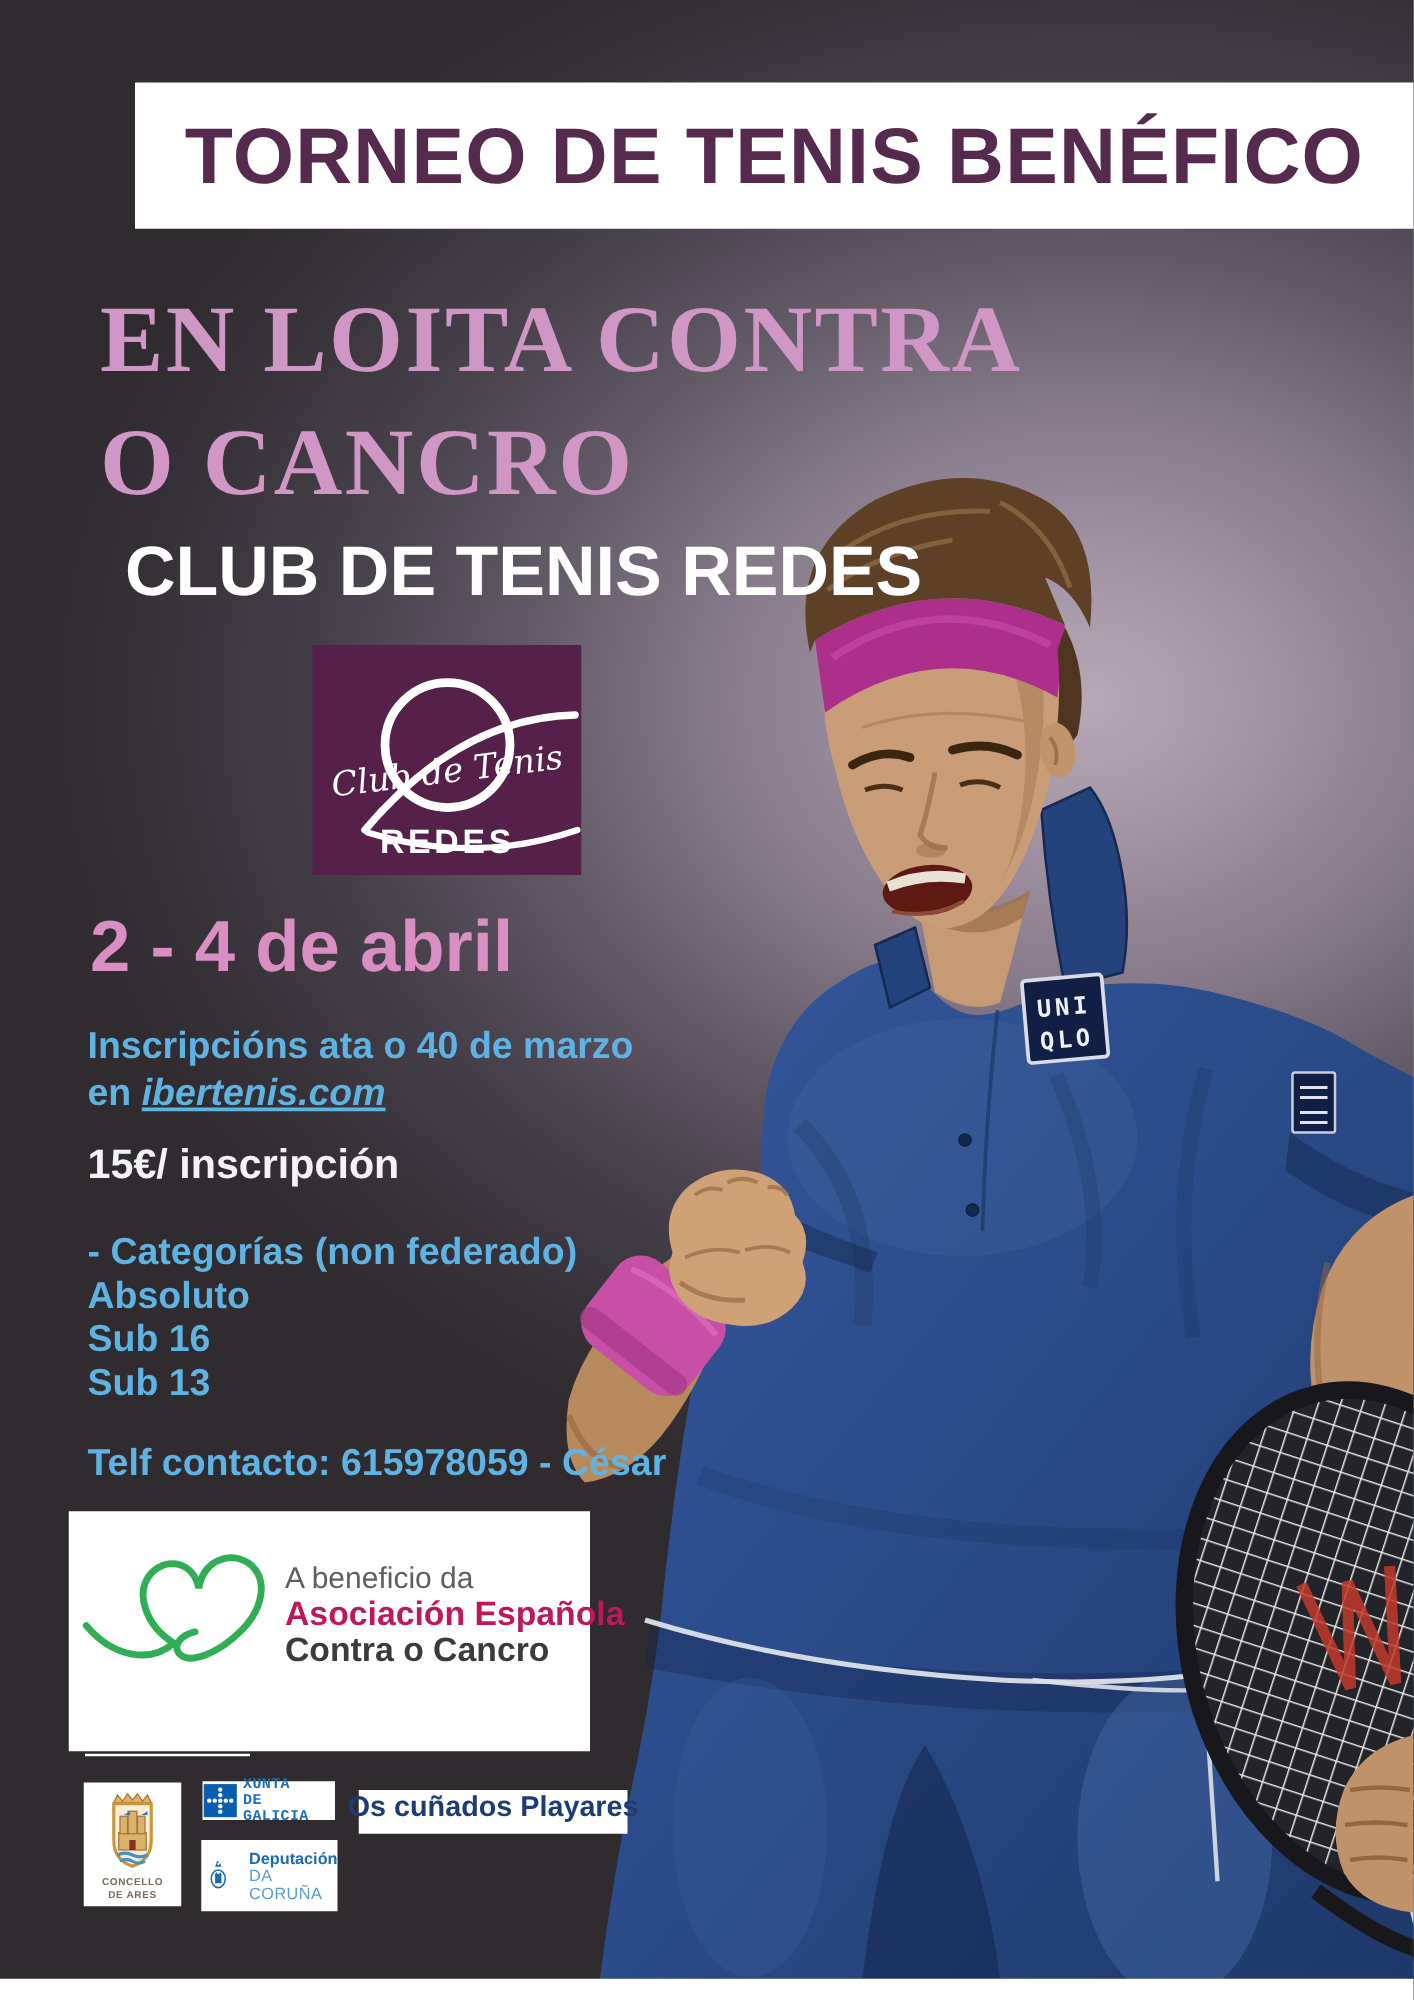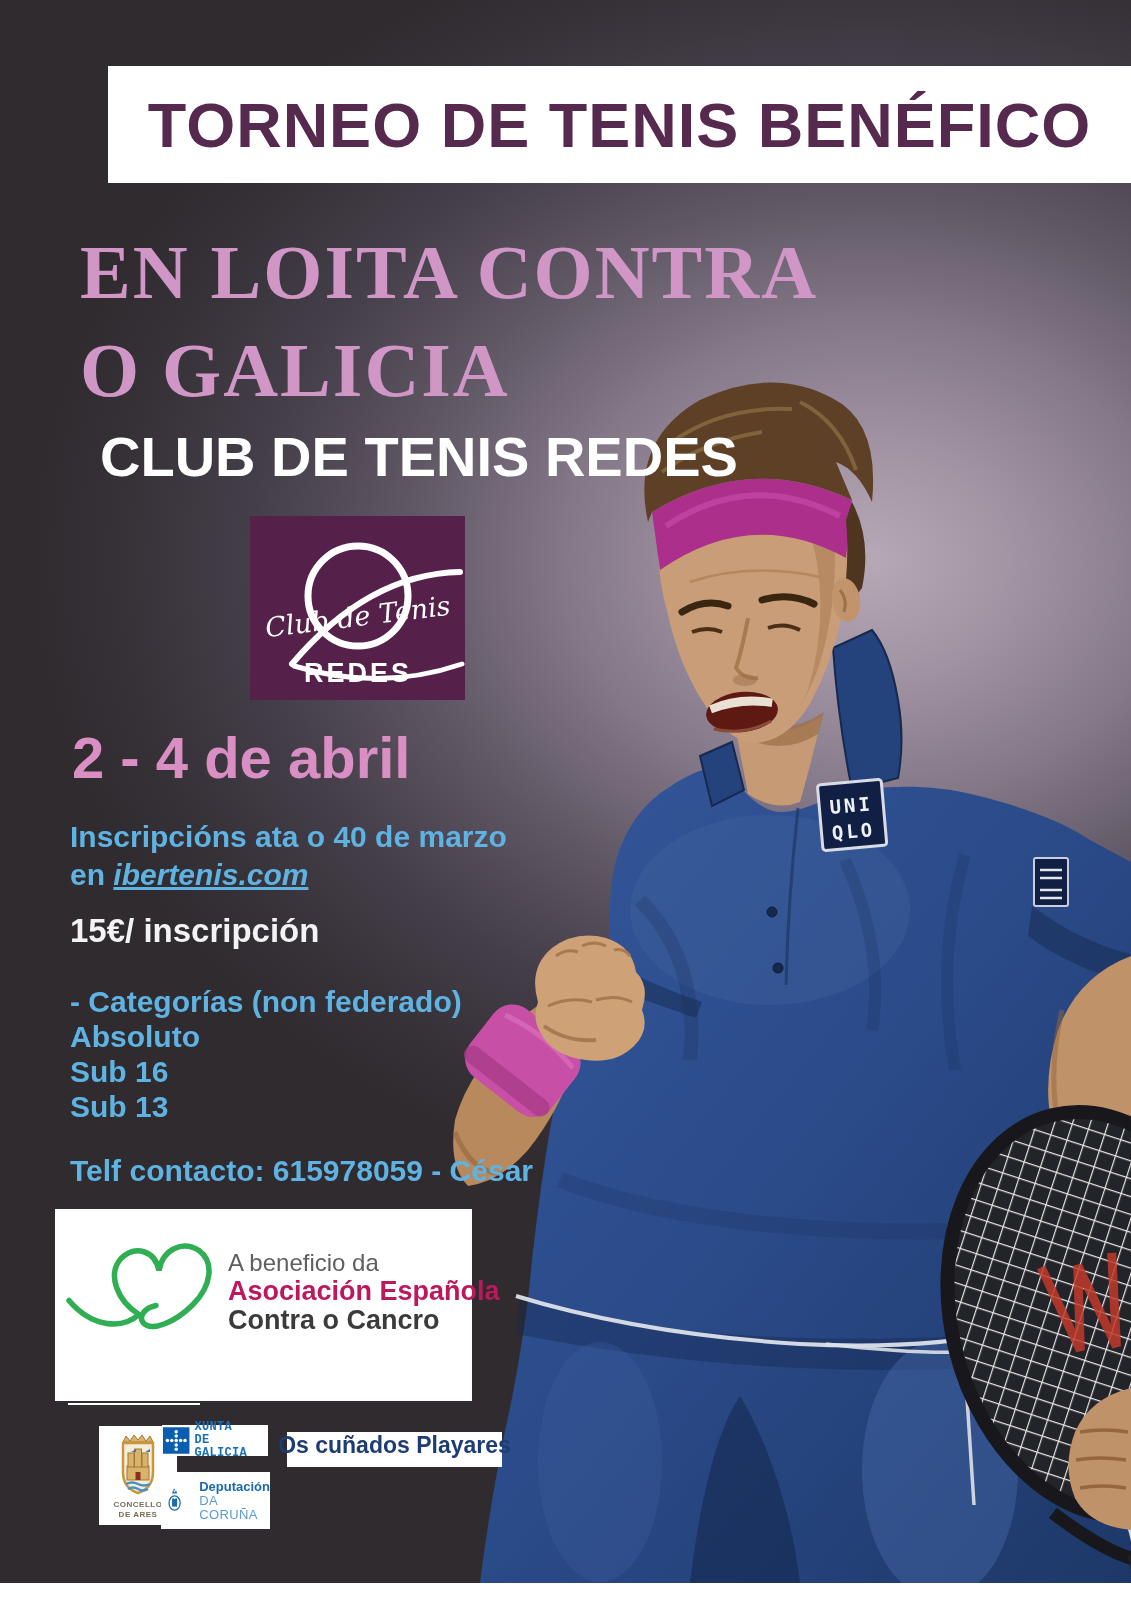--- a/index.html
+++ b/index.html
@@ -30,21 +30,21 @@
   .categories{left:70px;top:984px;font-size:30px;line-height:35px;}
   .contact{left:70px;top:1154px;font-size:30px;white-space:nowrap;}
   .aecc-box{left:55px;top:1209px;width:417px;height:192px;background:#ffffff;}
   .aecc-heart{position:absolute;left:8px;top:12px;}
   .aecc-l1{position:absolute;left:173px;top:40px;font-size:24px;color:#5f5f5f;white-space:nowrap;}
   .aecc-l2{position:absolute;left:173px;top:67px;font-size:27px;font-weight:bold;color:#be185d;white-space:nowrap;}
   .aecc-l3{position:absolute;left:173px;top:96px;font-size:27px;font-weight:bold;color:#3b3b3c;white-space:nowrap;}
   .colaboran{left:68px;top:1370px;font-size:25px;font-weight:bold;color:#ffffff;
     border-bottom:2px solid #ffffff;padding-bottom:4px;}
   .logo-box{background:#ffffff;position:absolute;}
-  .concello{left:67px;top:1426px;width:78px;height:99px;text-align:center;margin-left:32px;}
+  .concello{left:67px;top:1426px;width:78px;height:99px;text-align:center;}
   .concello .cap{font-size:8px;font-weight:bold;letter-spacing:0.5px;color:#7b6a58;line-height:10px;}
   .xunta{left:162px;top:1425px;width:106px;height:31px;display:flex;align-items:center;}
   .xunta .txt{font-size:12px;line-height:13px;font-weight:bold;color:#1a70b8;margin-left:4px;letter-spacing:0.3px;font-family:Liberation Mono, monospace;}
   .deputacion{left:161px;top:1472px;width:109px;height:57px;display:flex;align-items:center;gap:12px;}
   .dep-t1{font-size:13px;font-weight:bold;color:#1a6ab0;line-height:14px;}
   .dep-t2{font-size:13px;color:#5b9bd0;line-height:14px;letter-spacing:0.4px;}
   .playares{left:287px;top:1432px;width:215px;height:35px;display:flex;justify-content:center;}
   .playares .txt{font-size:23px;font-weight:bold;color:#1d3c74;white-space:nowrap;}
   .bottom-strip{left:0;top:1583px;width:1131px;height:17px;background:#ffffff;z-index:3;}
 </style>
@@ -175,21 +175,21 @@
       <path d="M 1040,870 H 1062 M 1040,878 H 1062 M 1040,890 H 1062 M 1040,898 H 1062" stroke="#dfe3ec" stroke-width="2.5"></path>
     </g>
   </svg>
 
   <div class="layer header-bar">
     <span class="header-title">TORNEO DE TENIS BENÉFICO</span>
   </div>
 
   <div class="layer headline">
     <div>EN LOITA CONTRA</div>
-    <div>O GALICIA</div>
+    <div>O CANCRO</div>
   </div>
 
   <div class="layer subtitle">CLUB DE TENIS REDES</div>
 
   <div class="layer club-logo">
     <svg width="215" height="184" viewBox="0 0 215 184">
       <circle cx="108" cy="80" r="50" stroke="#ffffff" stroke-width="7" fill="none"></circle>
       <path d="M 42,148 Q 118,58 210,56" stroke="#ffffff" stroke-width="6" fill="none" stroke-linecap="round"></path>
       <path d="M 44,150 Q 130,176 212,148" stroke="#ffffff" stroke-width="5" fill="none" stroke-linecap="round"></path>
       <text x="108" y="110" text-anchor="middle" fill="#ffffff" font-family="DejaVu Serif, serif" font-style="italic" font-size="27" transform="rotate(-7 108 103)">Club de Tenis</text>

